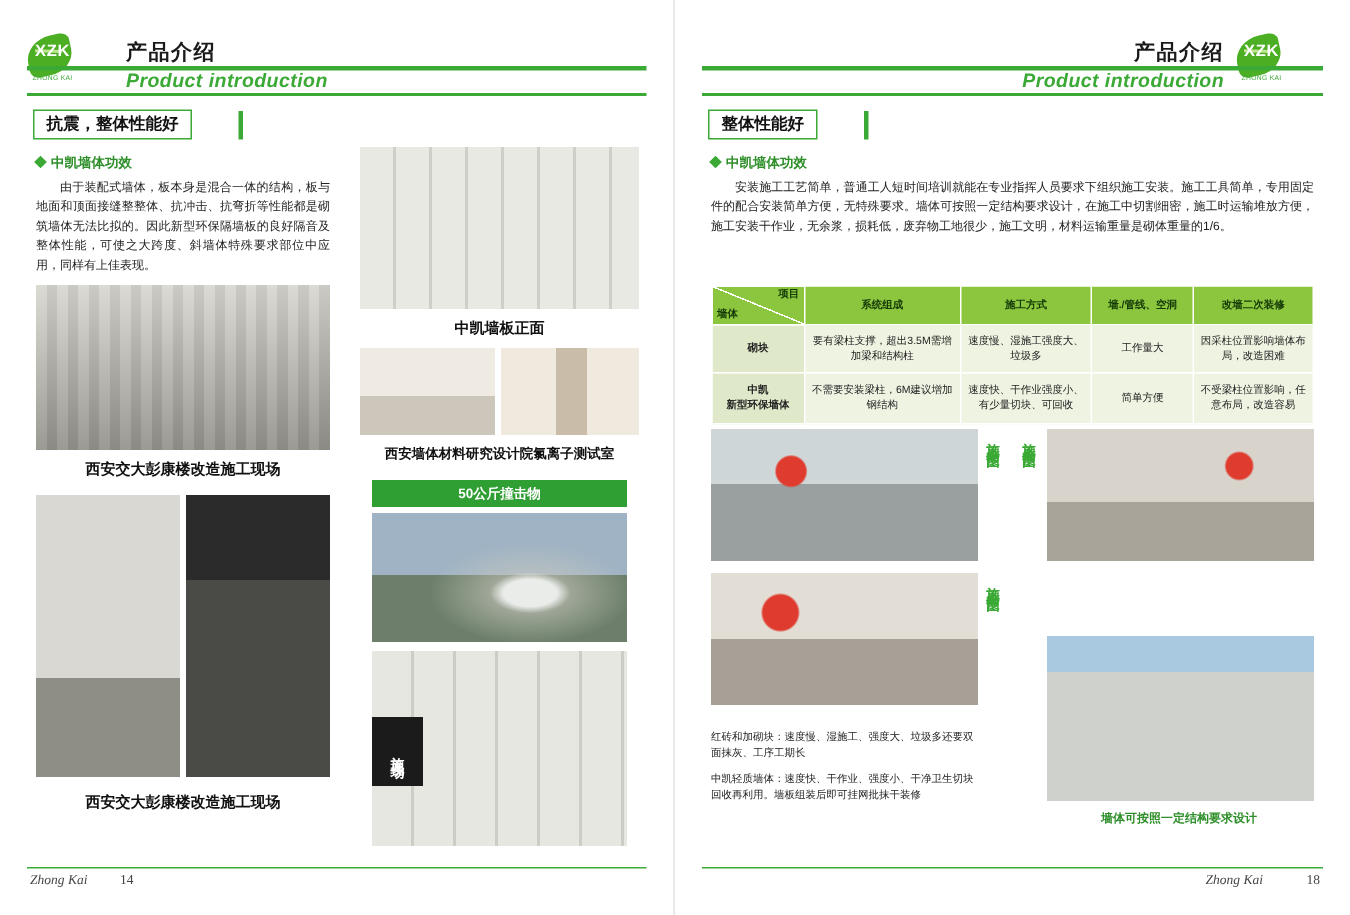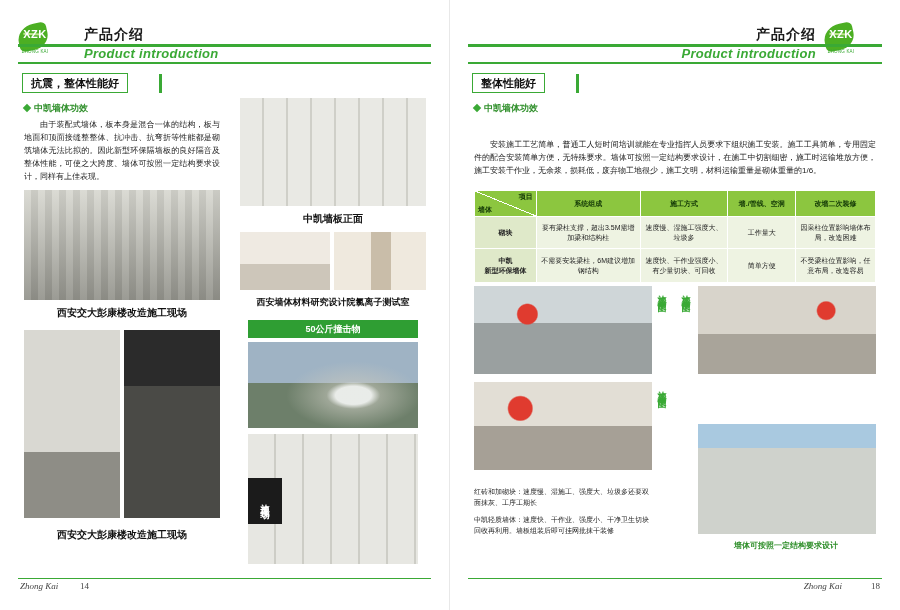--- a/index.html
+++ b/index.html
@@ -234,21 +234,21 @@
 
     <div class="sec-tag" style="left:22px; top:72px;">
       <div class="box">抗震，整体性能好</div>
       <div class="tick"></div>
     </div>
 
     <div class="sub-head" style="left:24px; top:102px;">
       <span class="dia"></span><span>中凯墙体功效</span>
     </div>
 
-    <div class="body-text" style="left:24px; top:118px; width:196px;">由于装配式墙体，板本身是混合一体的结构，板与地面和顶面接缝整整体、抗冲击、抗弯折等性能都是砌筑墙体无法比拟的。因此新型环保隔墙板的良好隔音及整体性能，可使之大跨度、墙体可按照一定结构要求设计，同样有上佳表现。</div>
+    <div class="body-text" style="left:24px; top:118px; width:196px;">由于装配式墙体，板本身是混合一体的结构，板与地面和顶面接缝整整体、抗冲击、抗弯折等性能都是砌筑墙体无法比拟的。因此新型环保隔墙板的良好隔音及整体性能，可使之大跨度、斜墙体特殊要求部位中应用，同样有上佳表现。</div>
 
     <div class="ph" style="left:24px; top:190px; width:196px; height:110px;">
       <div class="img-interior"></div>
     </div>
     <div class="cap" style="left:24px; top:306px; width:196px;">西安交大彭康楼改造施工现场</div>
 
     <div class="ph" style="left:240px; top:98px; width:186px; height:108px;">
       <div class="img-panelwall"></div>
     </div>
     <div class="cap" style="left:240px; top:212px; width:186px;">中凯墙板正面</div>
@@ -306,21 +306,21 @@
 
     <div class="sec-tag" style="left:22px; top:72px;">
       <div class="box">整体性能好</div>
       <div class="tick"></div>
     </div>
 
     <div class="sub-head" style="left:24px; top:102px;">
       <span class="dia"></span><span>中凯墙体功效</span>
     </div>
 
-    <div class="body-text" style="left:24px; top:118px; width:402px;margin-top:20px;">安装施工工艺简单，普通工人短时间培训就能在专业指挥人员要求下组织施工安装。施工工具简单，专用固定件的配合安装简单方便，无特殊要求。墙体可按照一定结构要求设计，在施工中切割细密，施工时运输堆放方便，施工安装干作业，无余浆，损耗低，废弃物工地很少，施工文明，材料运输重量是砌体重量的1/6。</div>
+    <div class="body-text" style="left:24px; top:118px; width:402px;">安装施工工艺简单，普通工人短时间培训就能在专业指挥人员要求下组织施工安装。施工工具简单，专用固定件的配合安装简单方便，无特殊要求。墙体可按照一定结构要求设计，在施工中切割细密，施工时运输堆放方便，施工安装干作业，无余浆，损耗低，废弃物工地很少，施工文明，材料运输重量是砌体重量的1/6。</div>
 
     <table class="cmp" style="left:24px; top:190px; width:402px;">
       <thead>
         <tr>
           <th class="corner" style="width:62px; height:26px;">
             <span class="slash"></span>
             <span class="c-top">项目</span>
             <span class="c-bot">墙体</span>
           </th>
           <th style="width:104px;">系统组成</th>

